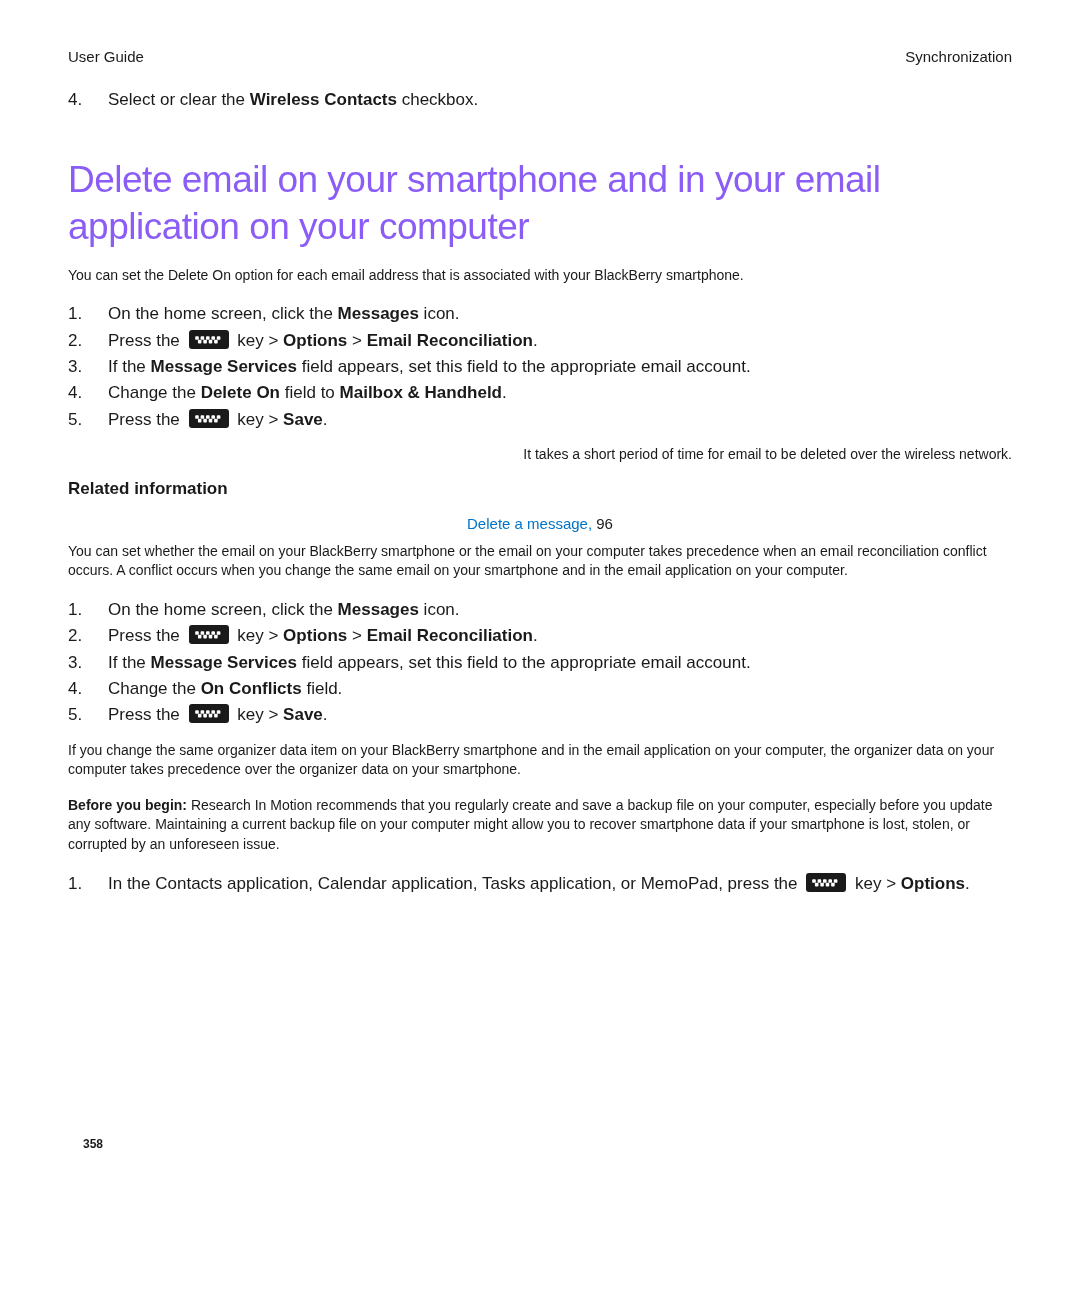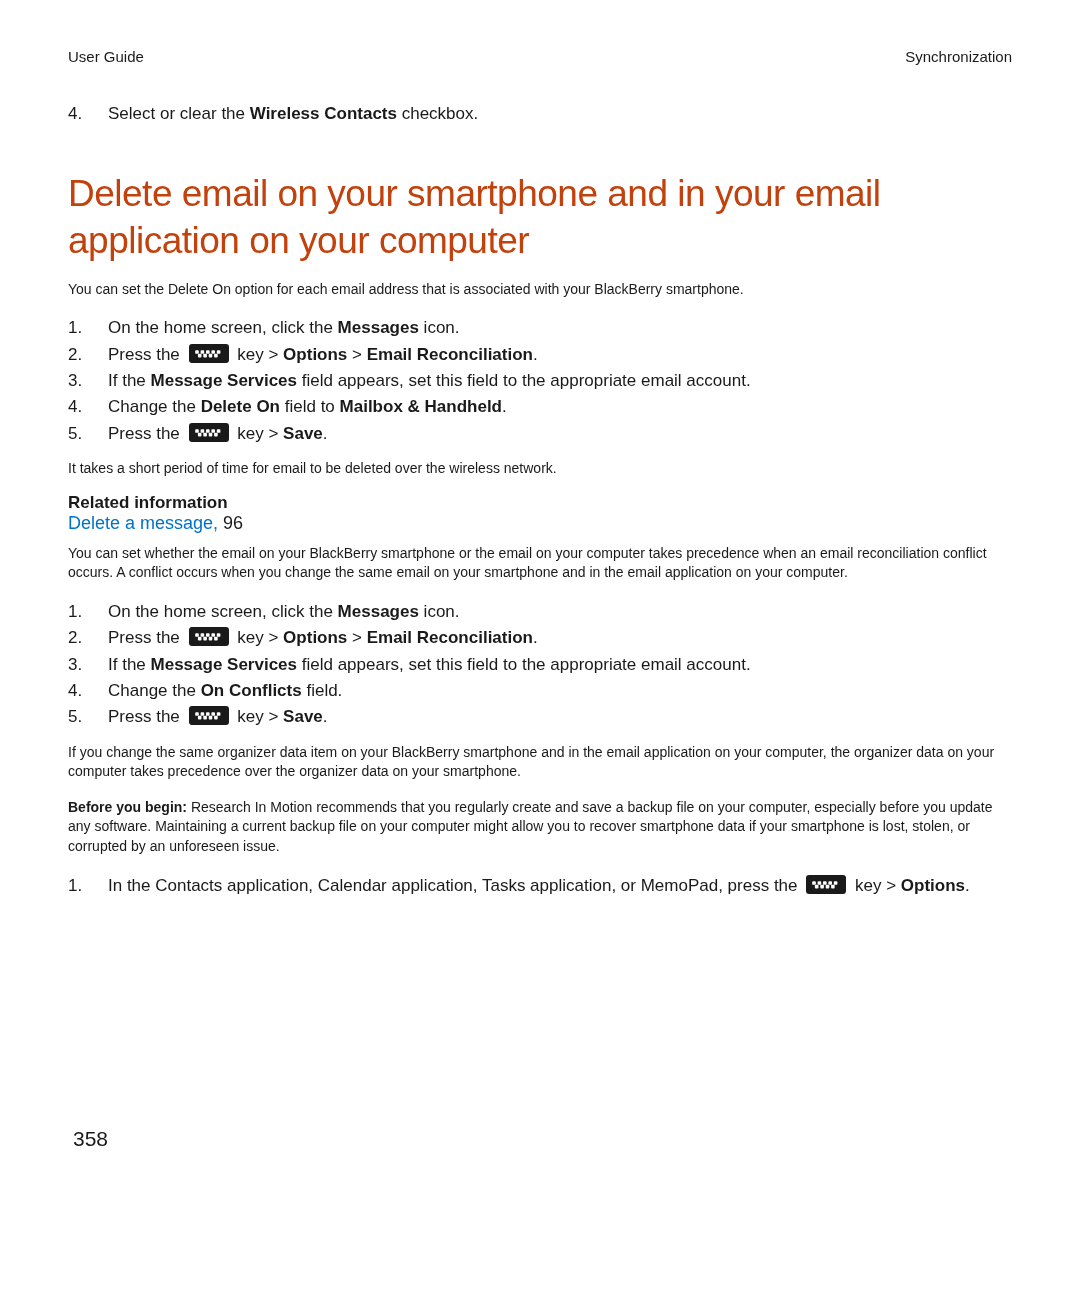--- a/index.html
+++ b/index.html
@@ -18,29 +18,29 @@
   }
   .page {
     padding: 48px 68px 0 68px;
     box-sizing: border-box;
   }
   .running-header {
     display: flex;
     justify-content: space-between;
     font-size: 15px;
     color: #1a1a1a;
-    margin-bottom: 36px;
+    margin-bottom: 22px;
   }
   h1.section {
     font-weight: 400;
     font-size: 37px;
     line-height: 1.25;
     letter-spacing: -0.5px;
     margin: 44px 0 16px 0;
-    color: #c2410c;
+    color: #8b5cf6;
   }
   p.body {
     font-size: 14px;
     line-height: 1.4;
     margin: 10px 0 16px 0;
     color: #1a1a1a;
   }
   ol.steps {
     list-style: none;
     padding: 0;
@@ -82,31 +82,33 @@
       3px 4px 0 #fff, 9px 4px 0 #fff, 15px 4px 0 #fff, 21px 4px 0 #fff;
     transform: scale(0.9);
   }
   a.link {
     color: #0073c8;
     text-decoration: none;
   }
   .related-heading {
     font-weight: 700;
     font-size: 17px;
-    margin: 4px 0 0px 0;
+    margin: 4px 0 16px 0;
   }
   .related-line {
-    font-size: 18px;
+    font-size: 15px;
     margin: 0 0 10px 0;
+    text-align: center;
   }
   .pagenum {
     position: absolute;
-    left: 73px;
+    left: 83px;
     bottom: 145px;
-    font-size: 21px;
+    font-size: 12px;
+    font-weight: bold;
   }
   b { font-weight: 700; }
   .tight { margin-top: 0; }
 </style>
 </head>
 <body>
 
 <div class="page">
 
   <div class="running-header">
@@ -152,21 +154,21 @@
       </span>
     </li>
     <li>
       <span class="num">5.</span>
       <span class="txt">
         <span>Press the </span><span class="bb-key"></span><span> key &gt; </span><b>Save</b><span>.</span>
       </span>
     </li>
   </ol>
 
-  <p class="body tight" style="margin-bottom:14px;">It takes a short period of time for email to be deleted over the wireless network.</p>
+  <p class="body tight" style="margin-bottom:14px;text-align:right;">It takes a short period of time for email to be deleted over the wireless network.</p>
   <div class="related-heading">Related information</div>
   <div class="related-line">
     <a class="link">Delete a message,</a><span> 96</span>
   </div>
 
   <p class="body">You can set whether the email on your BlackBerry smartphone or the email on your computer takes precedence when an email reconciliation conflict occurs. A conflict occurs when you change the same email on your smartphone and in the email application on your computer.</p>
 
   <ol class="steps">
     <li>
       <span class="num">1.</span>

